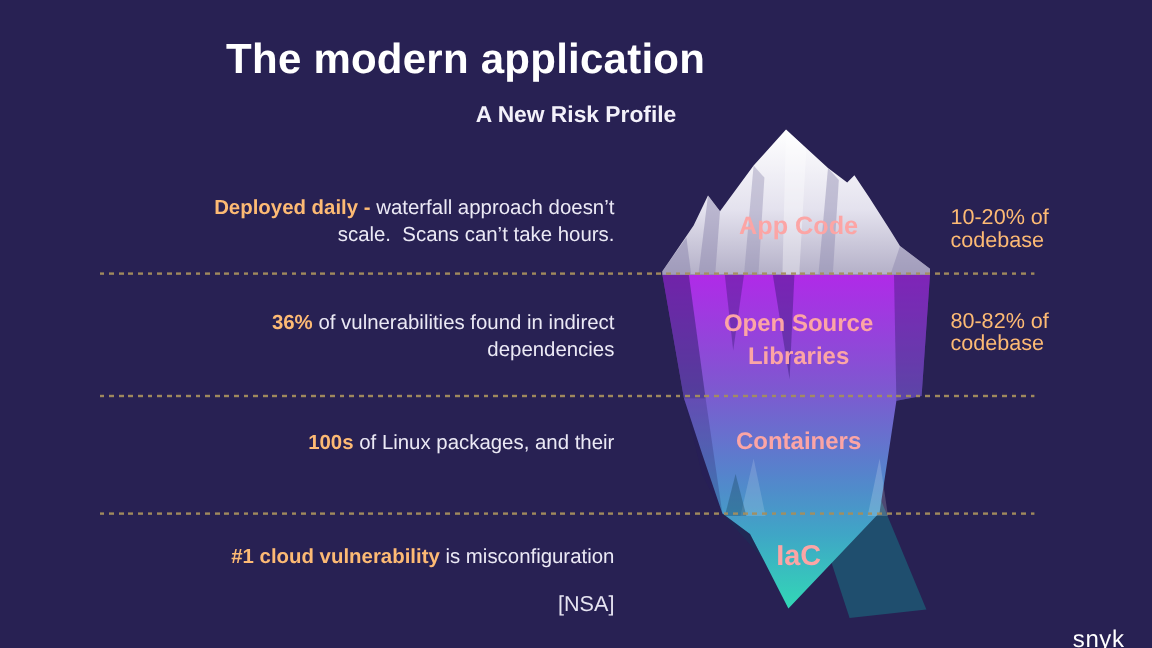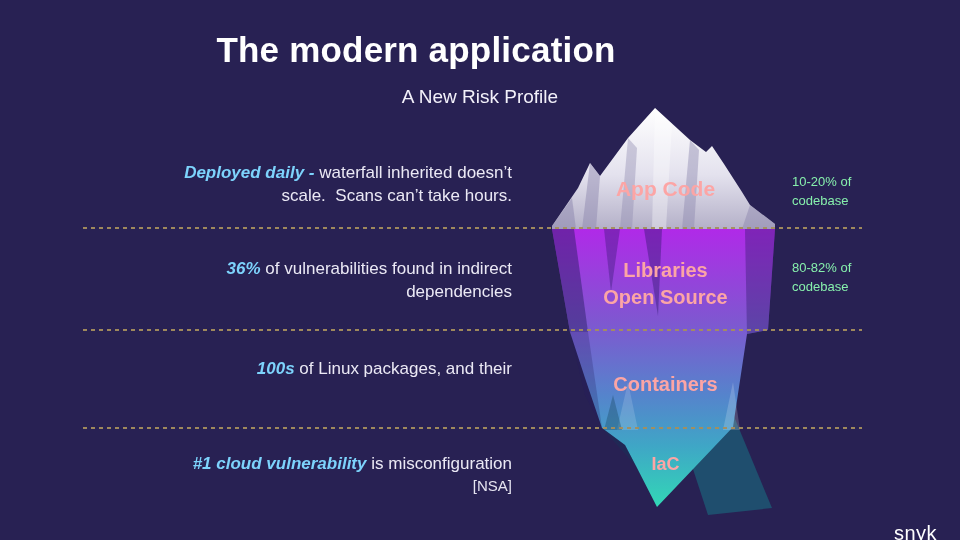--- a/index.html
+++ b/index.html
@@ -3,67 +3,67 @@
 <meta charset="utf-8">
 <style>
   html,body { margin:0; padding:0; background:#1a1540; }
   .slide {
     position:relative; width:960px; height:540px; overflow:hidden;
     background:#282153; color:#ffffff;
     font-family:"Liberation Sans", sans-serif;
   }
   .title {
     position:absolute; top:30px; left:0; width:776px; text-align:center;
-    font-size:35px; font-weight:bold; letter-spacing:0.2px; color:#ffffff;margin-left:28px;
+    font-size:35px; font-weight:bold; letter-spacing:0.2px; color:#ffffff;
   }
   .subtitle {
     position:absolute; top:86px; left:0; width:960px; text-align:center;
-    font-size:19px; font-weight:normal; color:#f3f1fa;
+    font-size:19px; font-weight:bold; color:#f3f1fa;
   }
   .fact {
     position:absolute; left:92px; width:420px; text-align:right;
     font-size:17px; line-height:23px; color:#ebe9f5;
   }
   .fact .ln { display:block; white-space:pre-wrap; }
-  .fact b { color:#7dd3fc; font-weight:bold;font-style:italic; }
-  .fact .note { display:block; font-size:15px; line-height:19px; margin-top:1px; color:#e6e4f1; }
+  .fact b { color:#fdba74; font-weight:bold; }
+  .fact .note { display:block; font-size:18px; line-height:19px; margin-top:19px; color:#e6e4f1; }
   .divider {
     position:absolute; left:83px; width:779px; height:2px; z-index:3;
     background:repeating-linear-gradient(90deg,#a58e5d 0,#a58e5d 4px,transparent 4px,transparent 8px);
     opacity:0.95;
   }
   .annotation {
     position:absolute; left:792px; width:86px; z-index:4;
-    font-size:13px; line-height:19px; color:#86efac;
+    font-size:18px; line-height:19px; color:#fdba74;
   }
   .layer-label {
     position:absolute; left:553px; width:225px; z-index:4; text-align:center;
     font-weight:bold; color:#fca5a5;
   }
   .layer-label .ll { display:block; }
   .lbl-app        { top:176px; font-size:21px; line-height:26px; }
   .lbl-oss        { top:257px; font-size:20px; line-height:27px; }
-  .lbl-containers { top:371px; font-size:20px; line-height:26px; }
-  .lbl-iac        { top:451px; font-size:18px; line-height:26px; }
+  .lbl-containers { top:355px; font-size:20px; line-height:26px; }
+  .lbl-iac        { top:451px; font-size:24px; line-height:26px; }
   .iceberg { position:absolute; left:540px; top:100px; z-index:1; }
   .logo {
     position:absolute; left:894px; top:522px; z-index:5;
     font-size:20px; font-weight:normal; letter-spacing:0.5px; color:#ffffff;
   }
 </style>
 </head>
 <body>
 
 <div class="slide">
 
   <div class="title">The modern application</div>
   <div class="subtitle">A New Risk Profile</div>
 
   <div class="fact" style="top:161px">
-    <span class="ln"><b>Deployed daily - </b><span>waterfall inherited doesn’t</span></span>
+    <span class="ln"><b>Deployed daily - </b><span>waterfall approach doesn’t</span></span>
     <span class="ln"><b></b><span>scale.  Scans can’t take hours.</span></span>
   </div>
 
   <div class="fact" style="top:257px">
     <span class="ln"><b>36% </b><span>of vulnerabilities found in indirect</span></span>
     <span class="ln"><b></b><span>dependencies</span></span>
   </div>
 
   <div class="fact" style="top:357px">
     <span class="ln"><b>100s </b><span>of Linux packages, and their</span></span>
@@ -115,22 +115,22 @@
     <polygon points="150,40 159,50 154,129 142,129" fill="#8f8ab0" opacity="0.45"></polygon>
     <polygon points="12,126 32,98 36,129 12,129" fill="#8f8ab0" opacity="0.55"></polygon>
     <polygon points="210,105 235,124 235,129 202,129" fill="#8f8ab0" opacity="0.5"></polygon>
     <polygon points="115,8 132,24 126,129 112,129" fill="#ffffff" opacity="0.35"></polygon>
   </svg>
 
   <div class="layer-label lbl-app">
     <span class="ll">App Code</span>
   </div>
   <div class="layer-label lbl-oss">
+    <span class="ll">Open Source</span>
     <span class="ll">Libraries</span>
-    <span class="ll">Open Source</span>
   </div>
   <div class="layer-label lbl-containers">
     <span class="ll">Containers</span>
   </div>
   <div class="layer-label lbl-iac">
     <span class="ll">IaC</span>
   </div>
 
   <div class="annotation" style="top:172px">10-20% of codebase</div>
   <div class="annotation" style="top:258px">80-82% of codebase</div>

